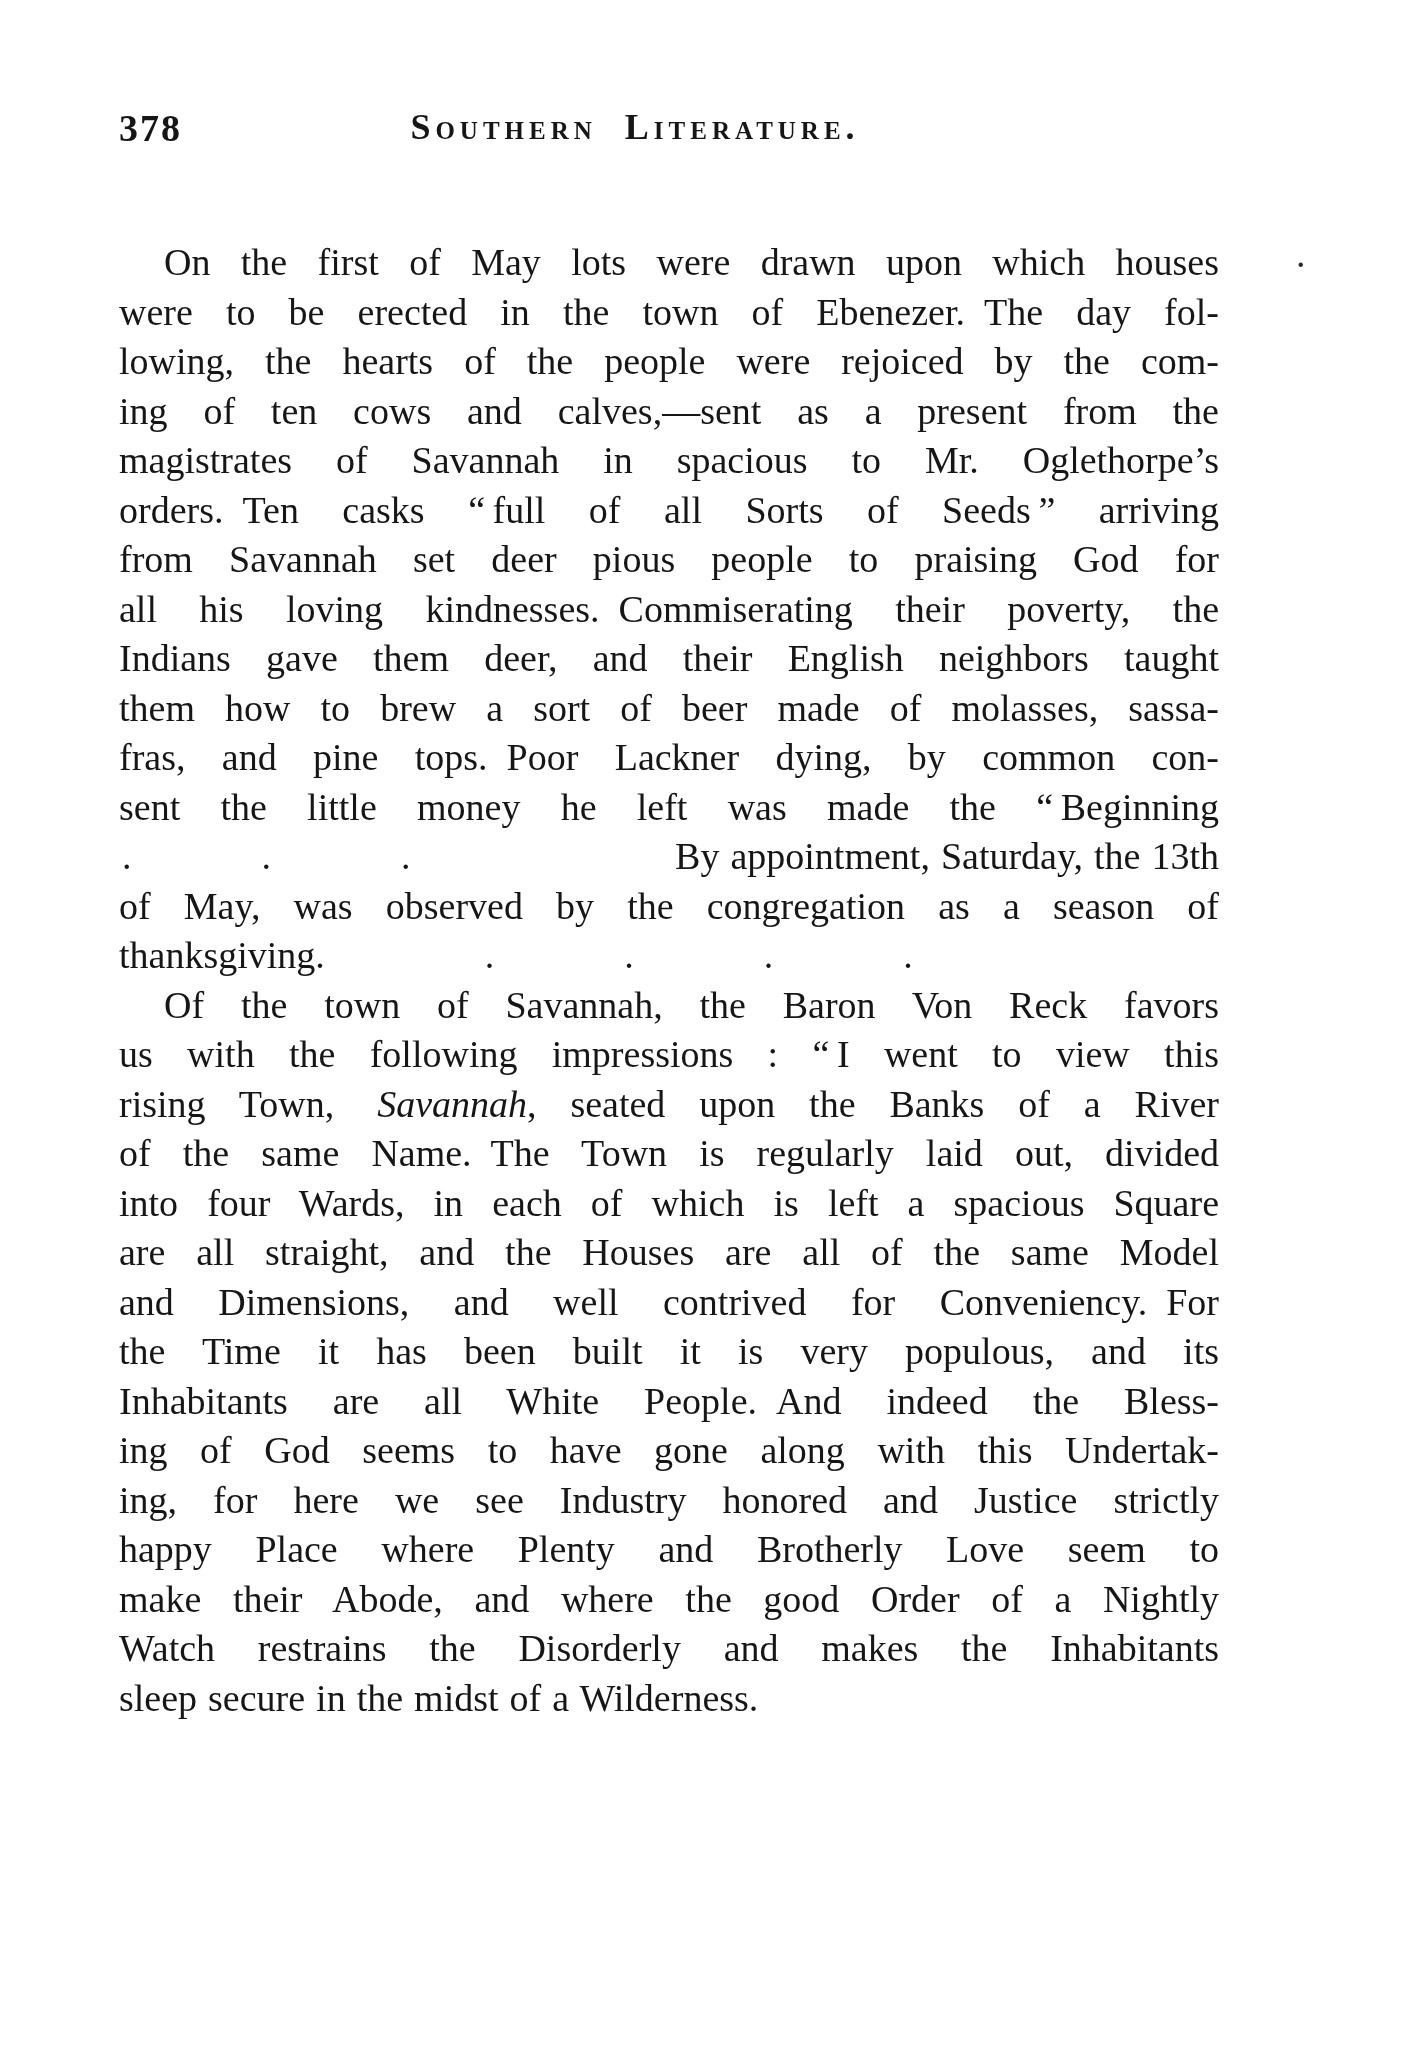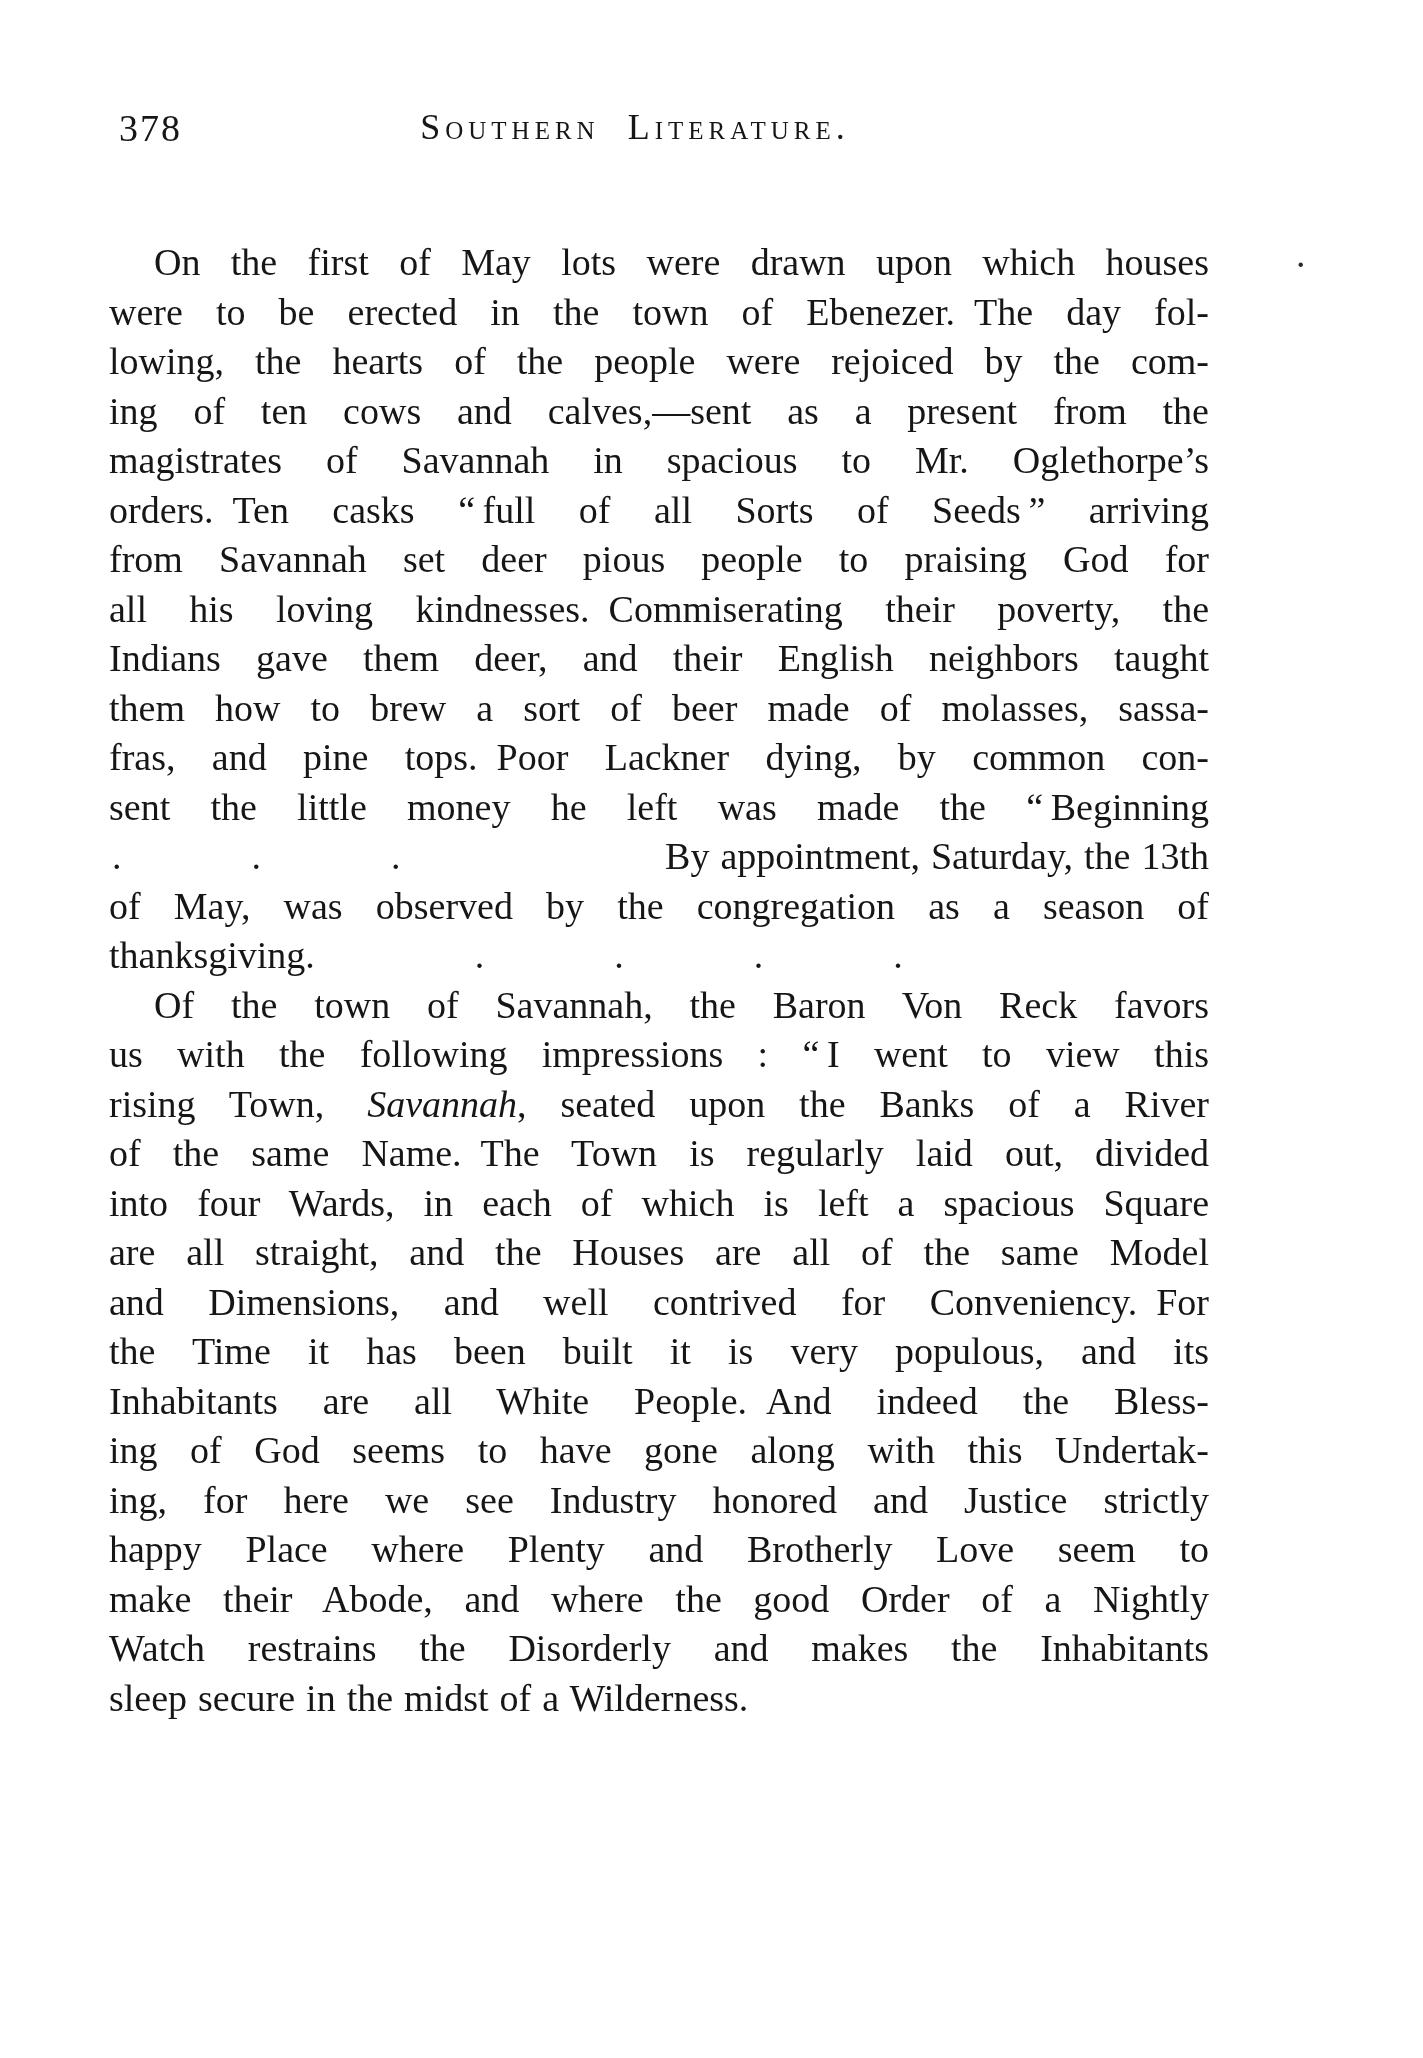--- a/index.html
+++ b/index.html
@@ -5,34 +5,34 @@
   html,body { margin:0; padding:0; background:#ffffff; }
   .page {
     position:relative;
     width:1423px; height:2058px;
     background:#ffffff;
     color:#161616;
     font-family:"Liberation Serif","DejaVu Serif",serif;
     overflow:hidden;
   }
   .running-header {
-    position:absolute; top:106px; left:119px; width:1100px; height:50px;
+    position:absolute; top:106px; left:119px; width:1100px; height:50px;font-weight:bold;
   }
   .pagenum {
     position:absolute; left:0; top:0;
     font-size:38px; letter-spacing:2px;
   }
   .title {
     display:block; text-align:center;
     position:relative; left:-34px; top:0;
     font-variant:small-caps;
     font-size:36px; letter-spacing:5px; word-spacing:14px;
   }
   .textblock {
-    position:absolute; top:238px; left:109px; width:1100px;
+    position:absolute; top:238px; left:119px; width:1100px;
   }
   .line {
     font-size:38px; line-height:49.5px; height:49.5px;
     text-align:justify; text-align-last:justify;
     word-spacing:1.5px;
     white-space:normal; overflow:visible;
   }
   .line.indent { text-indent:45px; }
   .line.no-just, .line.dots-after { text-align-last:left; }
   .line em { font-style:italic;margin-left:9px; }

